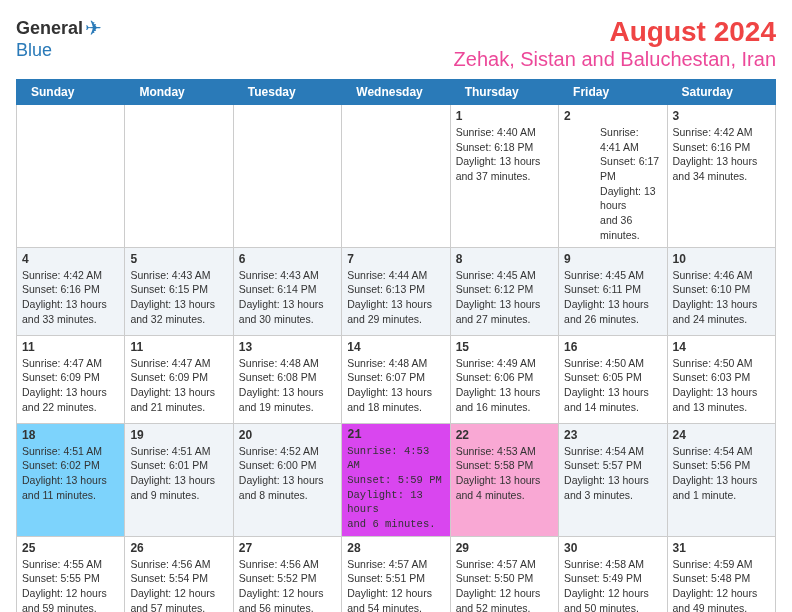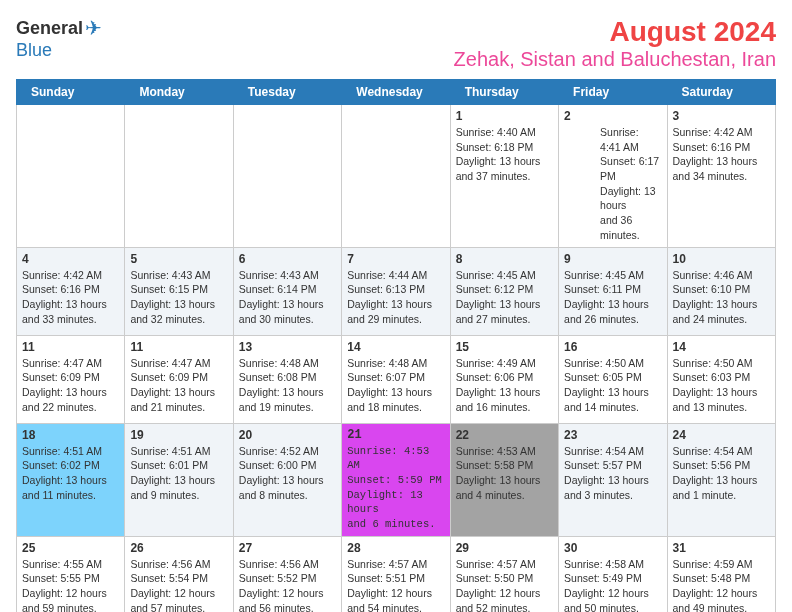--- a/index.html
+++ b/index.html
@@ -269,21 +269,21 @@
 Daylight: 13 hours
 and 8 minutes.</div>
         </td>
         <td style="background-color: #d946ef; font-family: Liberation Mono, monospace;">
           <span class="day-num">21</span>
           <div class="day-info" style="white-space: pre-line;">Sunrise: 4:53 AM
 Sunset: 5:59 PM
 Daylight: 13 hours
 and 6 minutes.</div>
         </td>
-        <td style="background-color: #a3a3a3;">
+        <td style="background-color: #f9a8d4;">
           <span class="day-num">22</span>
           <div class="day-info" style="white-space: pre-line;">Sunrise: 4:53 AM
 Sunset: 5:58 PM
 Daylight: 13 hours
 and 4 minutes.</div>
         </td>
         <td style="background-color: rgb(240, 244, 248);">
           <span class="day-num">23</span>
           <div class="day-info" style="white-space: pre-line;">Sunrise: 4:54 AM
 Sunset: 5:57 PM

